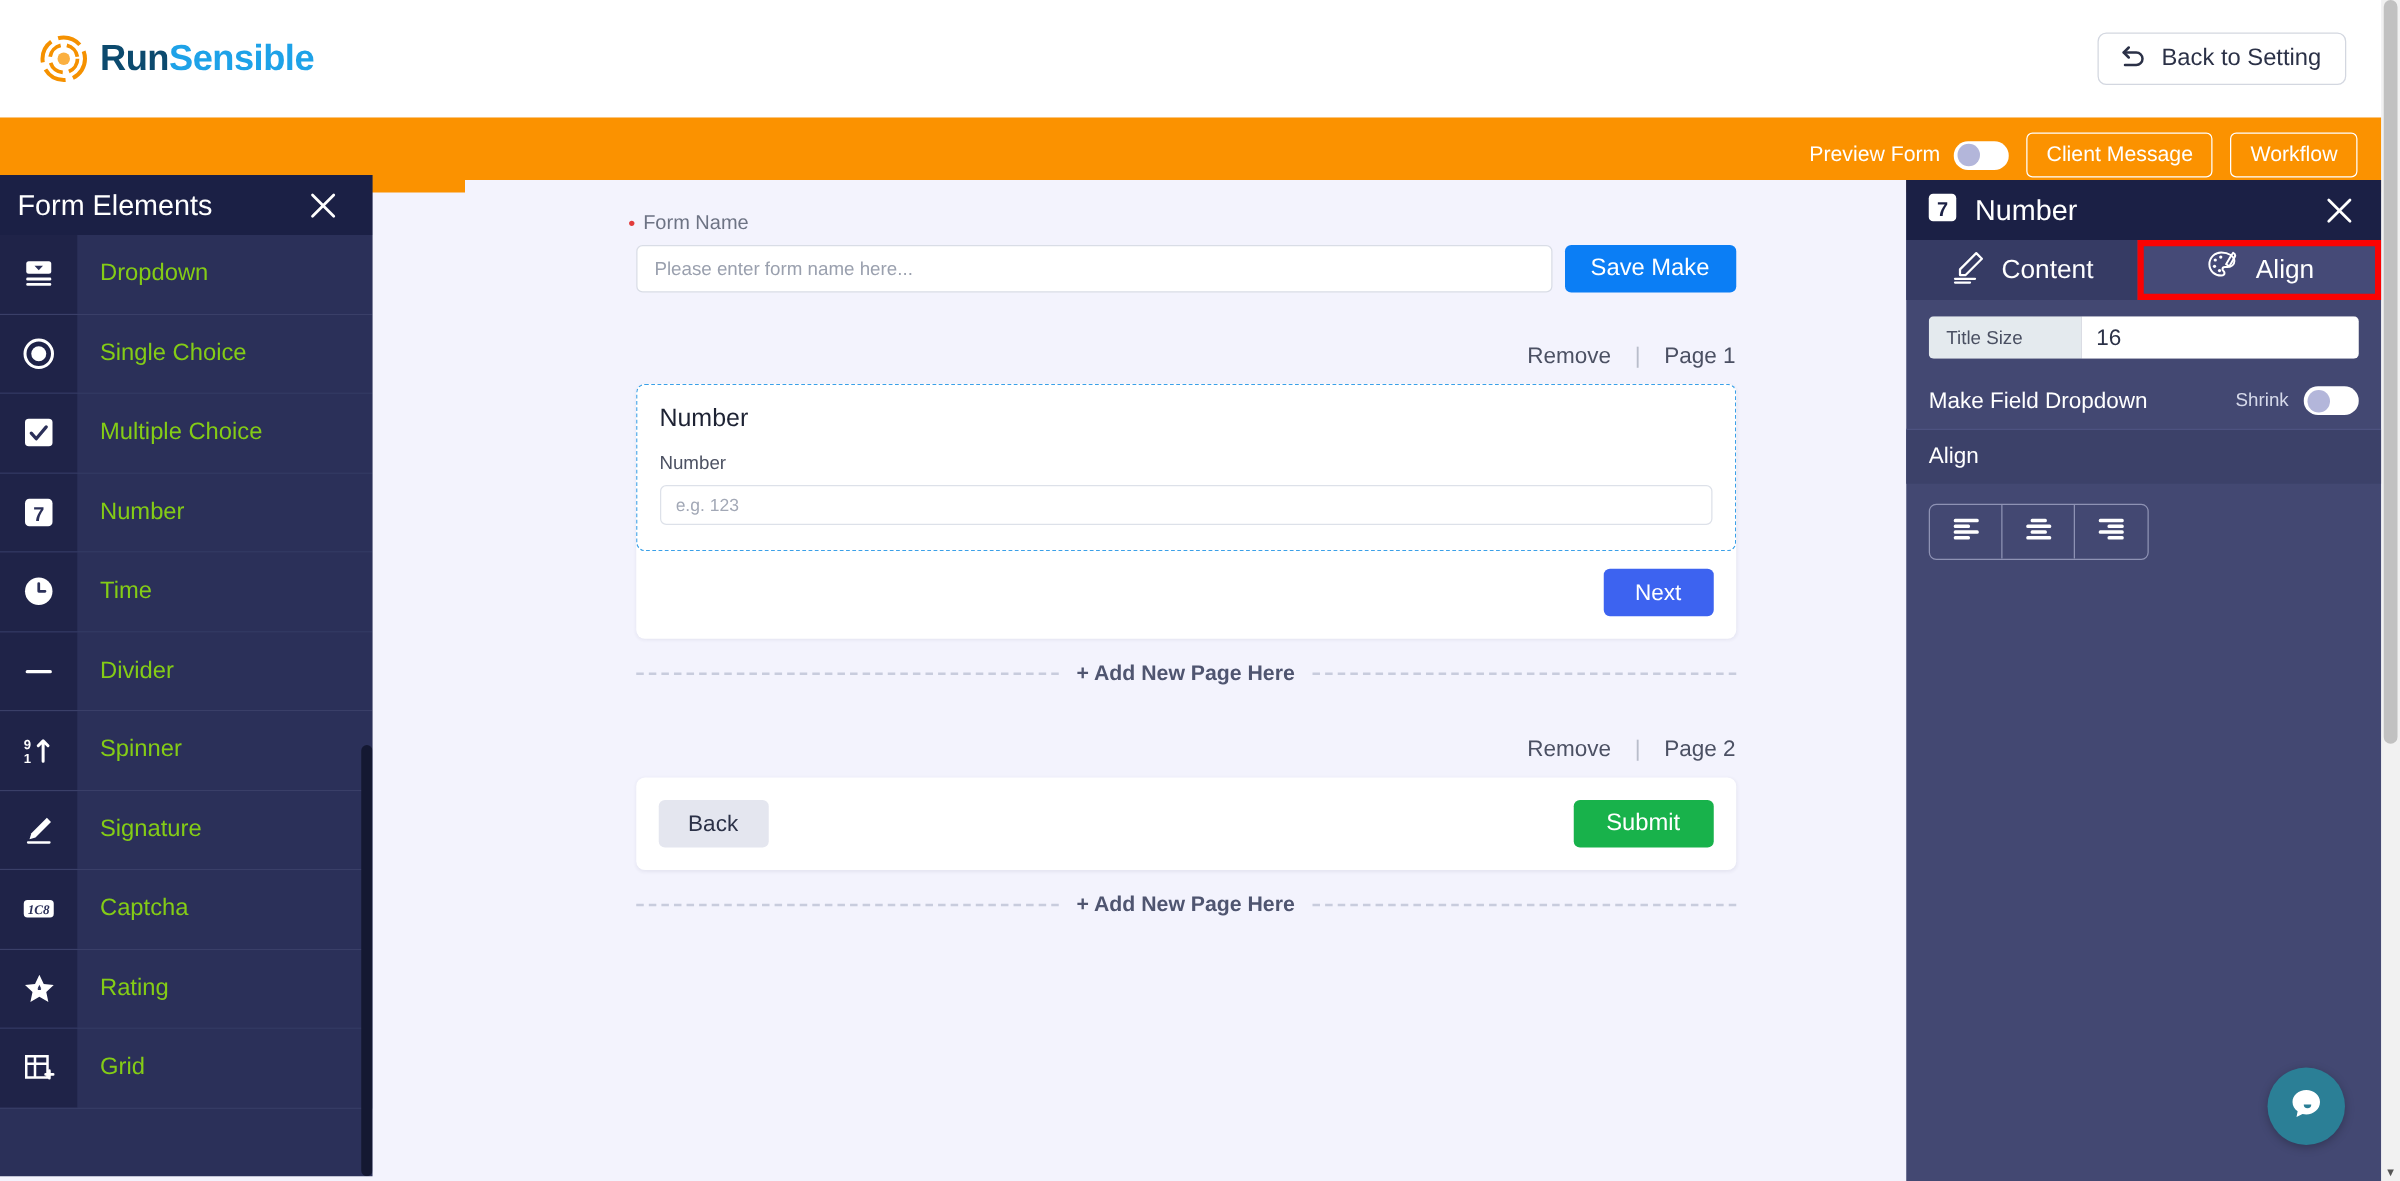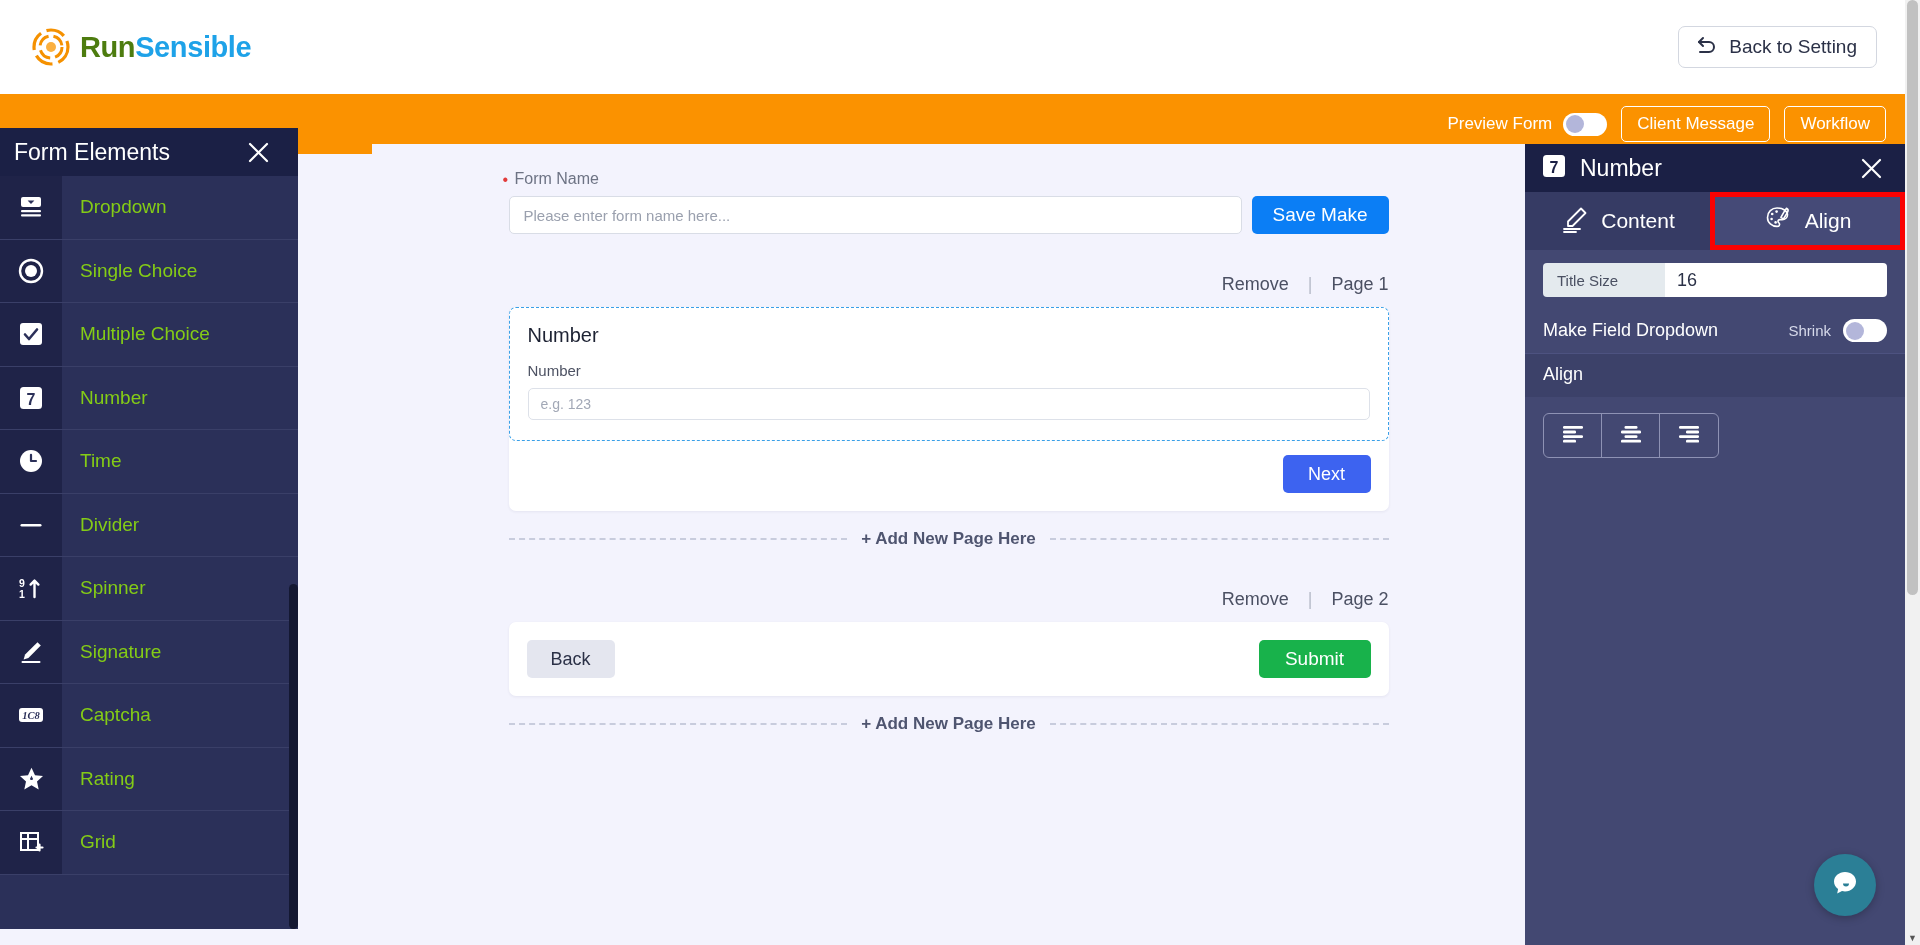--- a/index.html
+++ b/index.html
@@ -13,21 +13,21 @@
 
   
   .topbar {
     position: absolute; left: 0; top: 0; width: 1905px; height: 94px;
     background: #ffffff; display: flex; align-items: center;
     justify-content: space-between; padding: 0 28px 0 32px;
   }
   .logo { display: flex; align-items: center; gap: 10px; }
   .logo-mark { width: 38px; height: 38px; flex: 0 0 38px; }
   .logo-text { font-size: 29px; font-weight: bold; letter-spacing: -0.4px; }
-  .logo-run { color: #4d7c0f; }
+  .logo-run { color: #0c4a6e; }
   .logo-sensible { color: #1ea2e8; }
   .back-btn {
     display: flex; align-items: center; gap: 11px;
     border: 1px solid #d3d7e0; border-radius: 7px;
     background: #ffffff; color: #2b3147;
     font-size: 19px; padding: 9px 19px 9px 15px; cursor: pointer;
     font-family: "Liberation Sans", sans-serif;
   }
   .back-btn svg { display: block; }
 
@@ -48,21 +48,21 @@
     width: 18px; height: 18px; border-radius: 50%; background: #b3b6da;
   }
   .obtn {
     border: 1.5px solid #ffffff; border-radius: 5px; background: transparent;
     color: #ffffff; font-size: 17px; padding: 7px 15px; cursor: pointer;
     font-family: "Liberation Sans", sans-serif; white-space: nowrap;
   }
 
   
   .sidebar {
-    position: absolute; left: 0; top: 128px; width: 298px; height: 801px;
+    position: absolute; left: 0; top: 140px; width: 298px; height: 801px;
     background: #2b3059; overflow: hidden;
   }
   .sidebar-head {
     height: 48px; background: #1b2045; display: flex; align-items: center;
     justify-content: space-between; padding: 0 26px 0 14px;
   }
   .sidebar-title { color: #ffffff; font-size: 23px; }
   .close-x { cursor: pointer; line-height: 0; }
   .el-list { position: relative; height: 753px; overflow: hidden; }
   .el-item {
@@ -160,21 +160,21 @@
   .props {
     position: absolute; left: 1525px; top: 144px; width: 380px; height: 801px;
     background: #434872;
   }
   .props-head {
     height: 48px; background: #1b2045; display: flex; align-items: center;
     justify-content: space-between; padding: 0 20px 0 16px;
   }
   .props-head-left { display: flex; align-items: center; gap: 13px; }
   .props-title { color: #ffffff; font-size: 23px; }
-  .tabs { display: flex; height: 58px; }
+  .tabs { display: flex; height: 48px; }
   .tab {
     flex: 1; display: flex; align-items: center; justify-content: center; gap: 11px;
     color: #ffffff; font-size: 21px; cursor: pointer; background: #363b64;
   }
   .tab.active { background: #454a77; }
   .tab-hl { position: relative; border: 5px solid #fa0202; }
   .prop-row { padding: 13px 18px; }
   .row-sep { border-bottom: 1px solid #4d5280; }
   .inputgrp { display: flex; height: 34px; border-radius: 4px; overflow: hidden; }
   .ig-label {

